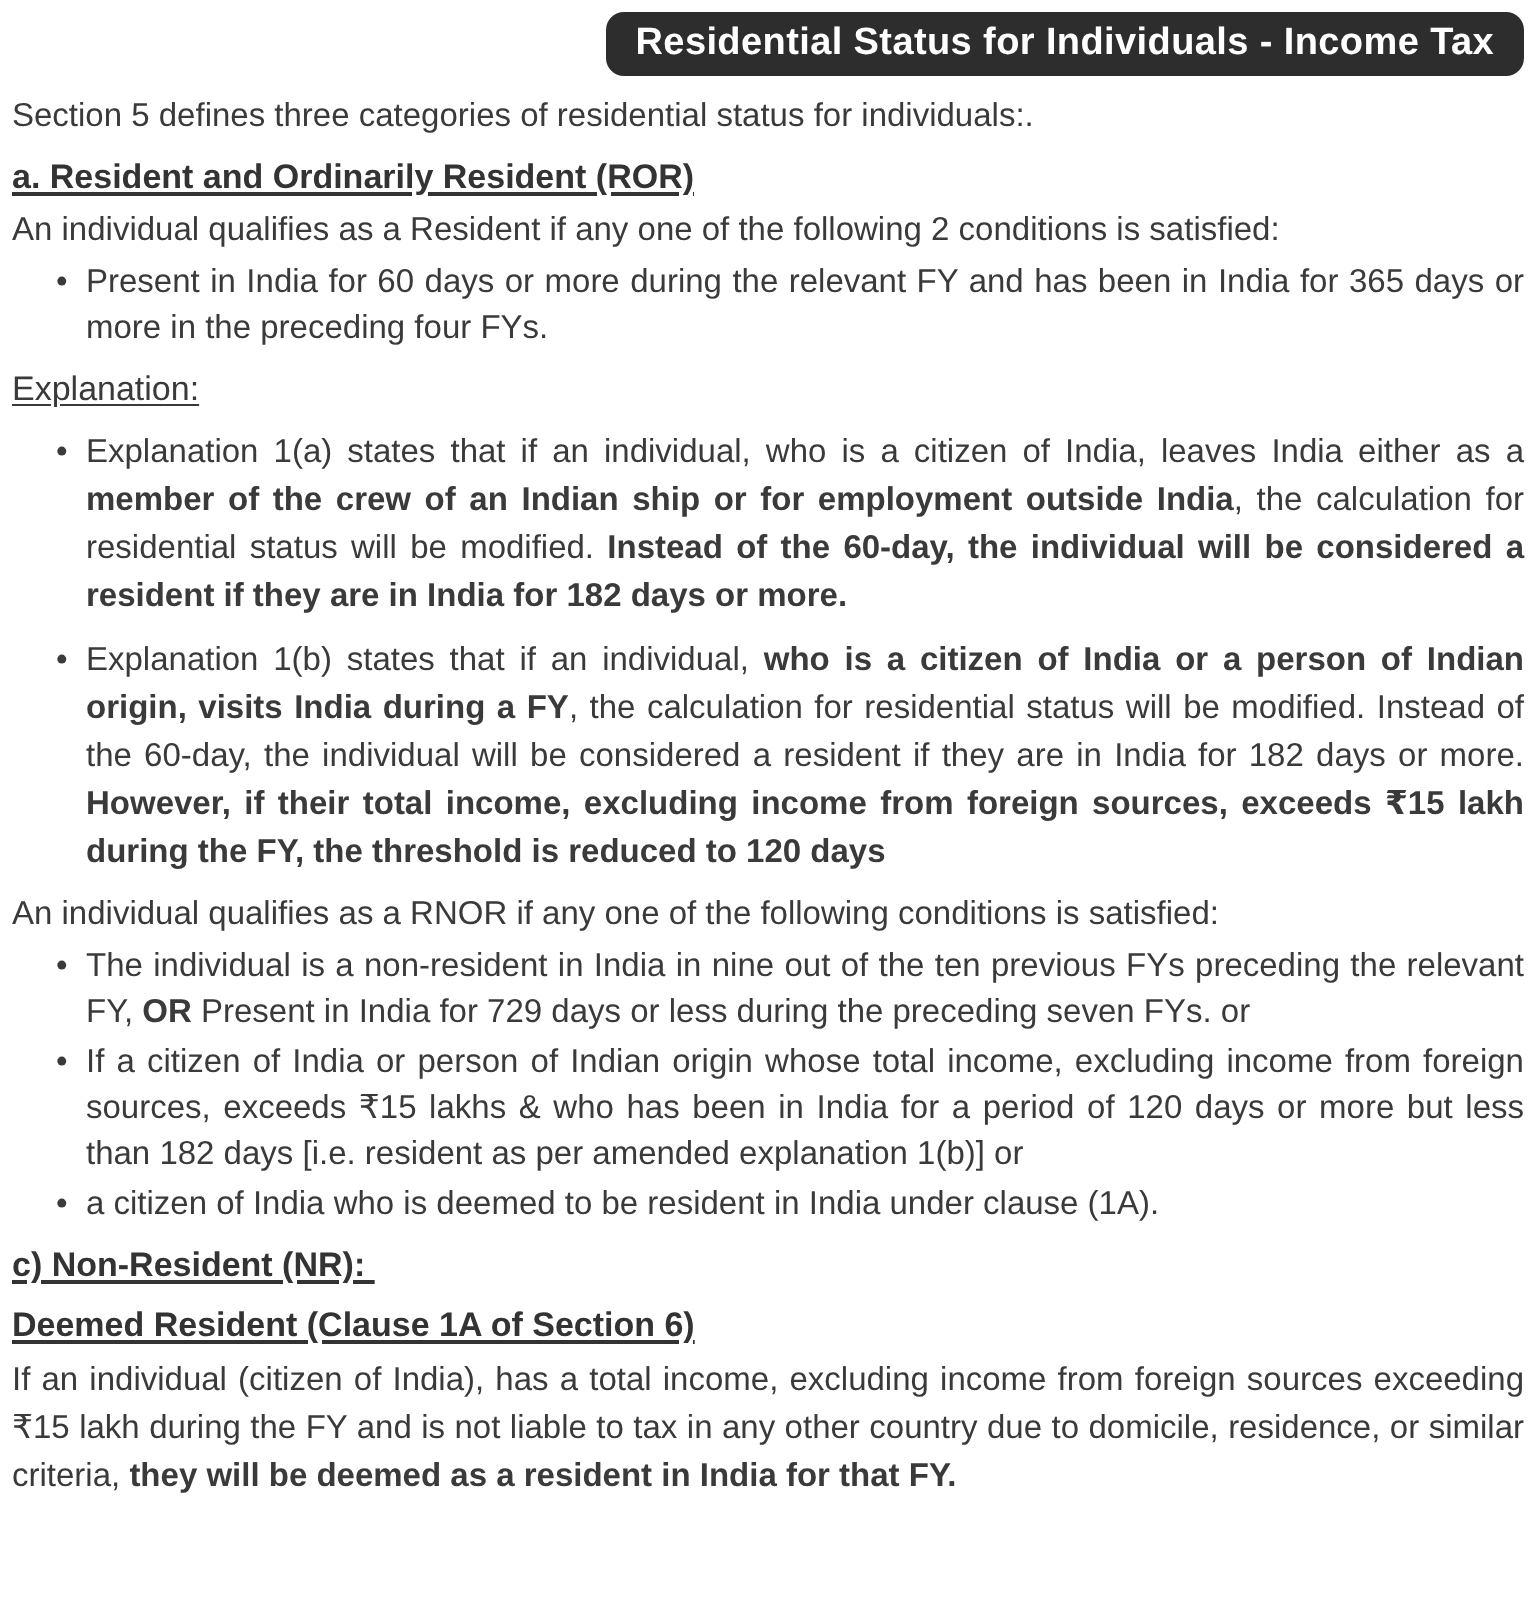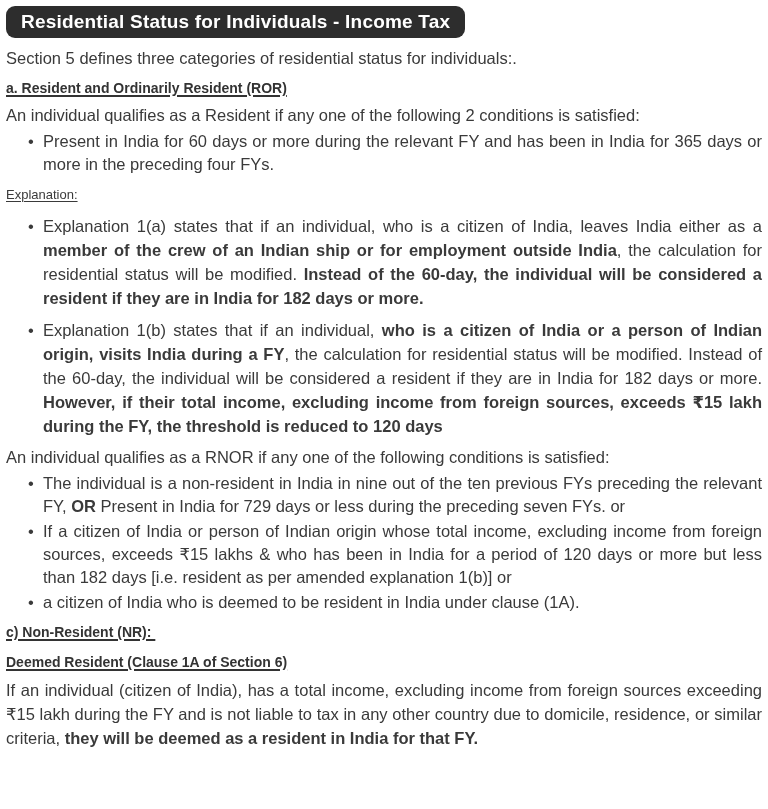--- a/index.html
+++ b/index.html
@@ -9,46 +9,46 @@
     overflow: hidden;
     background: var(--page-bg, #ffffff);
     color: var(--text-color, #3a3a3a);
     font-family: "Liberation Sans", "DejaVu Sans", sans-serif;
     font-size: 16.5px;
     line-height: 23px;
     box-sizing: border-box;
     padding: 4px 6px 0 6px;
   }
   .badge-row {
-    text-align: left;
+    text-align: right;
     margin: 2px 0 9px 0;
   }
   .badge {
     display: inline-block;
     background: var(--badge-bg, #2d2d2d);
     color: var(--badge-text, #ffffff);
     font-weight: 700;
     font-size: 19px;
     line-height: 22px;
     padding: 5px 15px;
     border-radius: 9px;
     letter-spacing: 0.2px;
   }
   p { margin: 3px 0; }
   .section-heading {
-    font-size: 14px;
+    font-size: 17px;
     font-weight: 700;
     color: #333333;
     text-decoration: underline;
     text-decoration-thickness: 1.8px;
     text-underline-offset: 2px;
     margin: 7px 0 4px 0;
   }
   .sub-heading {
-    font-size: 13px;
+    font-size: 17px;
     font-weight: 400;
     text-decoration: underline;
     text-underline-offset: 2px;
     margin: 7px 0 3px 0;
   }
   ul { list-style: none; margin: 2px 0 3px 0; padding: 0; }
   li {
     position: relative;
     padding-left: 37px;
     margin: 2px 0;

